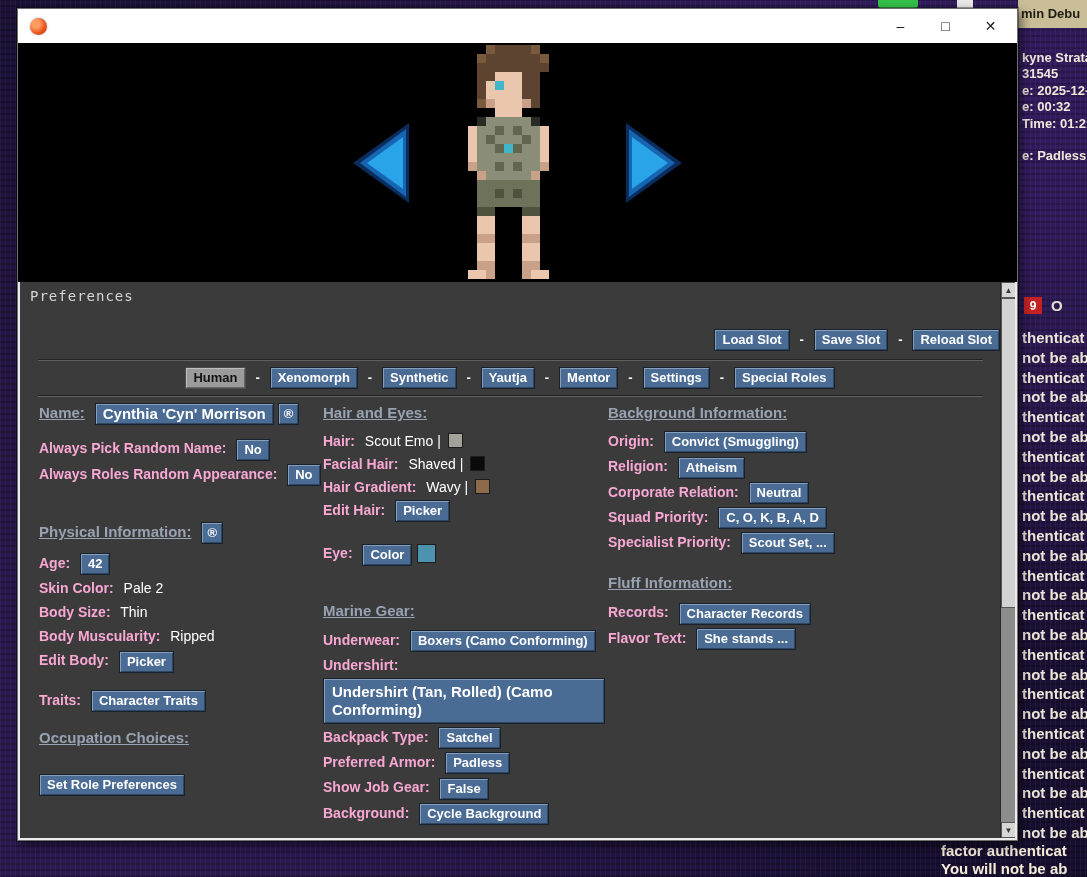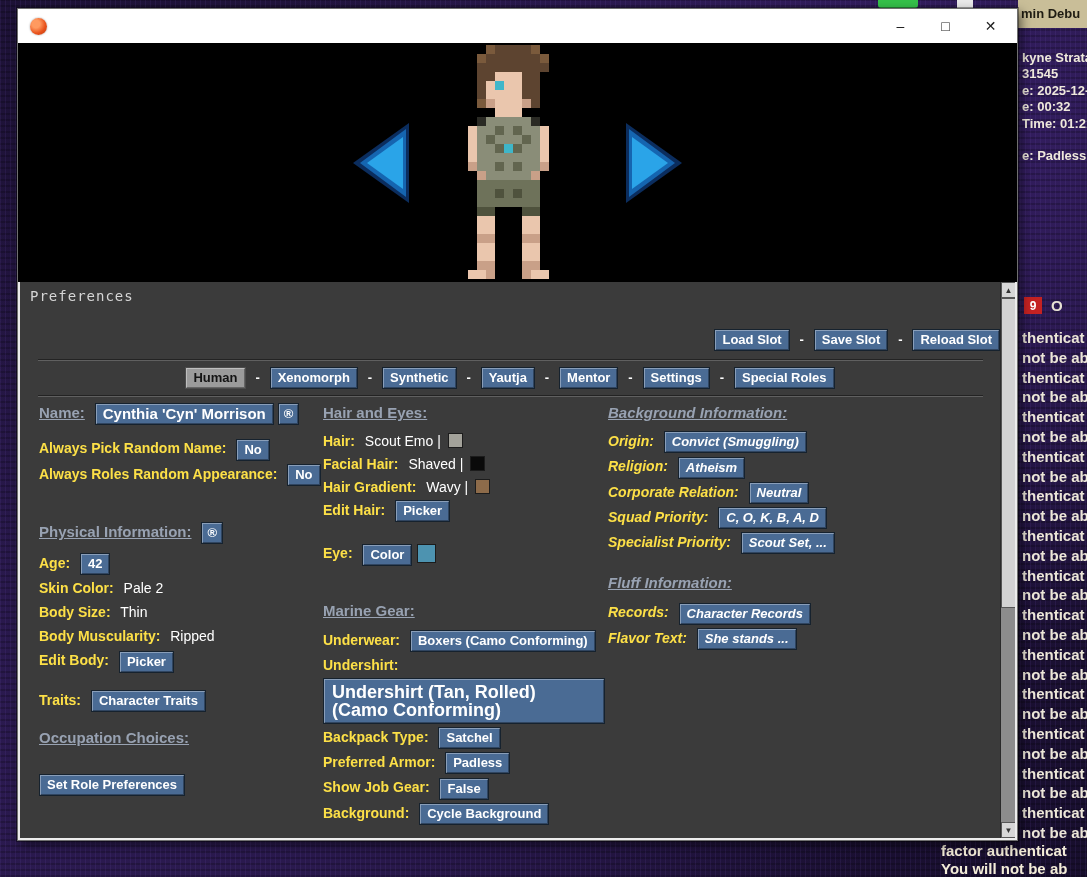--- a/index.html
+++ b/index.html
@@ -51,30 +51,30 @@
   .slot-row { position:absolute; top:47px; left:0; right:15px; text-align:right; }
   .tab-row  { position:absolute; top:85px; left:0; right:15px; text-align:center; }
   .rule { position:absolute; left:18px; right:32px; height:0; border-top:1px solid #232323; border-bottom:1px solid #606060; }
   .rule-1 { top:77px; } .rule-2 { top:113px; }
 
   .sep { color:#fff; font-weight:bold; margin:0 6px; font-size:13px; }
   .btn { display:inline-block; background:#4a6b94; color:#fff; font-weight:bold; font-size:13px; line-height:16px; padding:2px 7px; border:1px solid #16222e; box-shadow:inset 1px 1px 0 rgba(255,255,255,.35), inset -1px -1px 0 rgba(0,0,0,.35); white-space:nowrap; cursor:pointer; vertical-align:middle; }
   .btn-name { font-size:15px; }
   .btn-sm { padding:2px 5px; }
   .tab.selected { background:#9b9b9b; color:#141414; border-color:#4c4c4c; }
-  .big-btn { width:282px; white-space:normal; text-align:left; padding:4px 8px; line-height:18px; font-size:18px; }
+  .big-btn { width:282px; white-space:normal; text-align:left; padding:4px 8px; line-height:18px; font-size:15px; }
 
   .col { position:absolute; top:120px; }
   .col-left  { left:19px;  width:280px; }
   .col-mid   { left:303px; width:296px; }
-  .col-right { left:588px; width:345px;font-style:italic; }
+  .col-right { left:588px; width:345px; }
   .row { min-height:21px; margin-bottom:3px; line-height:21px; white-space:nowrap; }
   .row-mid { min-height:20px; margin-bottom:3px; line-height:20px; }
   .hdr { color:#98a2b2; font-weight:bold; font-size:15px; text-decoration:underline; margin-right:6px; }
-  .lbl { color:#fde047; font-weight:bold; margin-right:6px; }
+  .lbl { color:#f9a8d4; font-weight:bold; margin-right:6px; }
   .plain { color:#ffffff; font-weight:normal; }
   .sp { width:100%; }
   .swatch { display:inline-block; width:15px; height:15px; border:1px solid #1c1c1c; vertical-align:-2px; margin-left:3px; }
   .swatch-eye { width:19px; height:19px; vertical-align:-5px; margin-left:1px; }
 </style>
 </head>
 <body>
 
 <div class="top-green"></div>
 <div class="top-white"></div>

